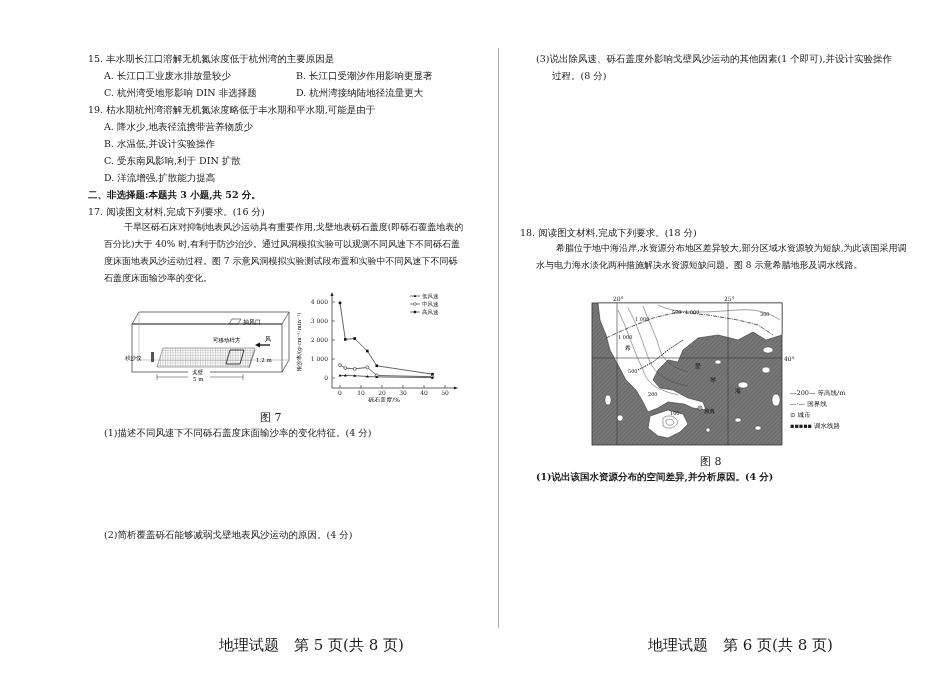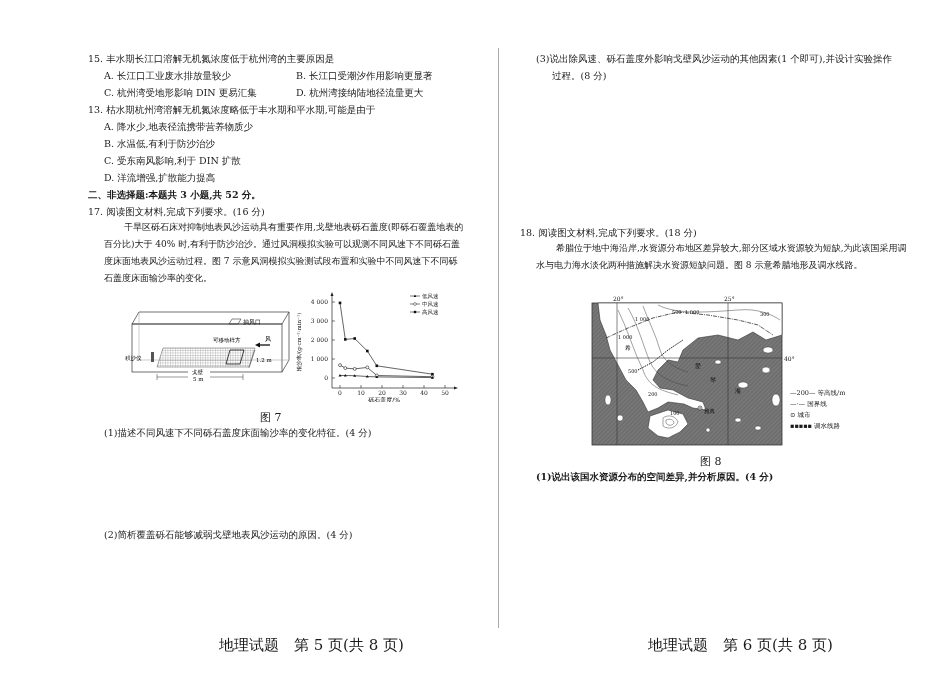--- a/index.html
+++ b/index.html
@@ -17,26 +17,26 @@
   .footer { position:absolute; top:636px; font-size:15px; white-space:nowrap; }
   svg text { font-family: "DejaVu Serif", "Liberation Serif", serif; }
 </style>
 </head>
 <body>
 
 <div class="page left">
   <div class="line q" style="left:88px;top:52px;">15. 丰水期长江口溶解无机氮浓度低于杭州湾的主要原因是</div>
   <div class="line" style="left:104px;top:69px;">A. 长江口工业废水排放量较少</div>
   <div class="line" style="left:296px;top:69px;">B. 长江口受潮汐作用影响更显著</div>
-  <div class="line" style="left:104px;top:86px;">C. 杭州湾受地形影响 DIN 更易汇集</div>
+  <div class="line" style="left:104px;top:86px;">C. 杭州湾受地形影响 DIN 非选择题</div>
   <div class="line" style="left:296px;top:86px;">D. 杭州湾接纳陆地径流量更大</div>
 
-  <div class="line q" style="left:88px;top:103px;">13. 枯水期杭州湾溶解无机氮浓度略低于丰水期和平水期,可能是由于</div>
+  <div class="line q" style="left:88px;top:103px;">19. 枯水期杭州湾溶解无机氮浓度略低于丰水期和平水期,可能是由于</div>
   <div class="line" style="left:104px;top:120px;">A. 降水少,地表径流携带营养物质少</div>
-  <div class="line" style="left:104px;top:137px;">B. 水温低,有利于防沙治沙</div>
+  <div class="line" style="left:104px;top:137px;">B. 水温低,并设计实验操作</div>
   <div class="line" style="left:104px;top:154px;">C. 受东南风影响,利于 DIN 扩散</div>
   <div class="line" style="left:104px;top:171px;">D. 洋流增强,扩散能力提高</div>
 
   <div class="line bold" style="left:88px;top:188px;">二、非选择题:本题共 3 小题,共 52 分。</div>
 
   <div class="line q" style="left:88px;top:205px;">17. 阅读图文材料,完成下列要求。(16 分)</div>
   <div class="para" style="left:104px;top:219px;width:362px;text-indent:20px;">干旱区砾石床对抑制地表风沙运动具有重要作用,戈壁地表砾石盖度(即砾石覆盖地表的百分比)大于 40% 时,有利于防沙治沙。通过风洞模拟实验可以观测不同风速下不同砾石盖度床面地表风沙运动过程。图 7 示意风洞模拟实验测试段布置和实验中不同风速下不同砾石盖度床面输沙率的变化。</div>
 
   <svg style="position:absolute;left:125px;top:300px;" width="170" height="85" viewBox="0 0 170 85">
     <defs>

